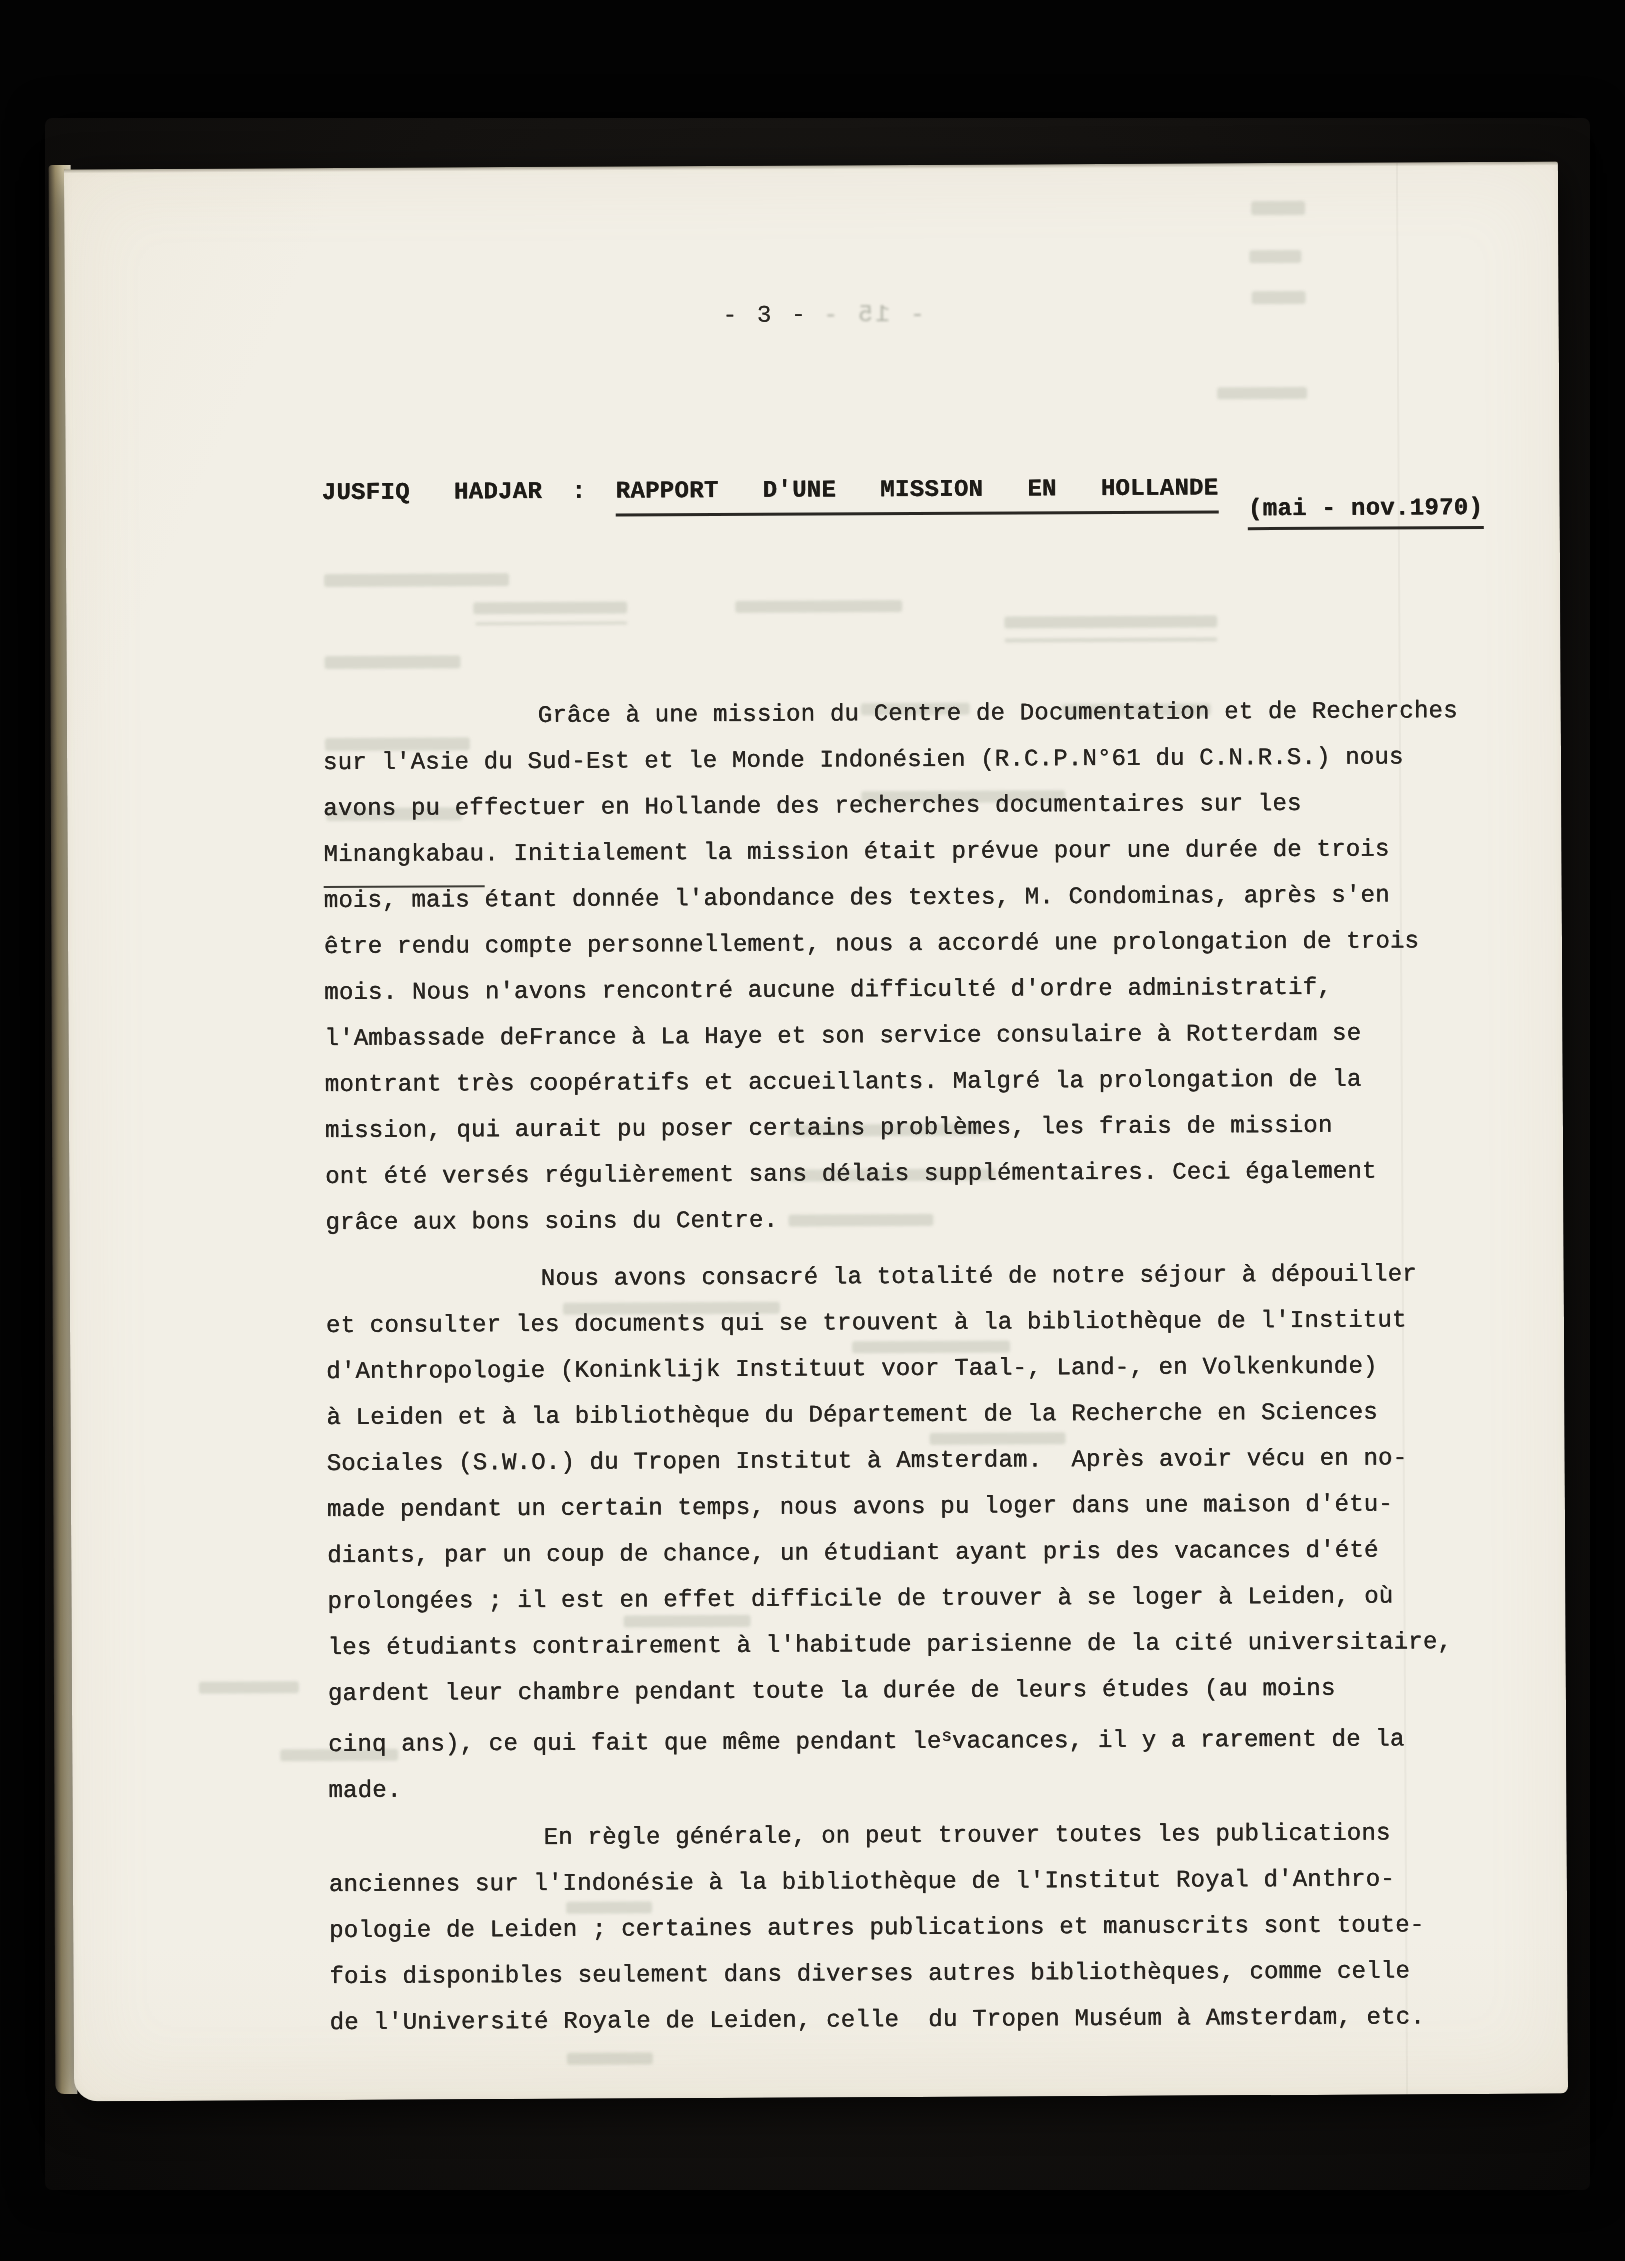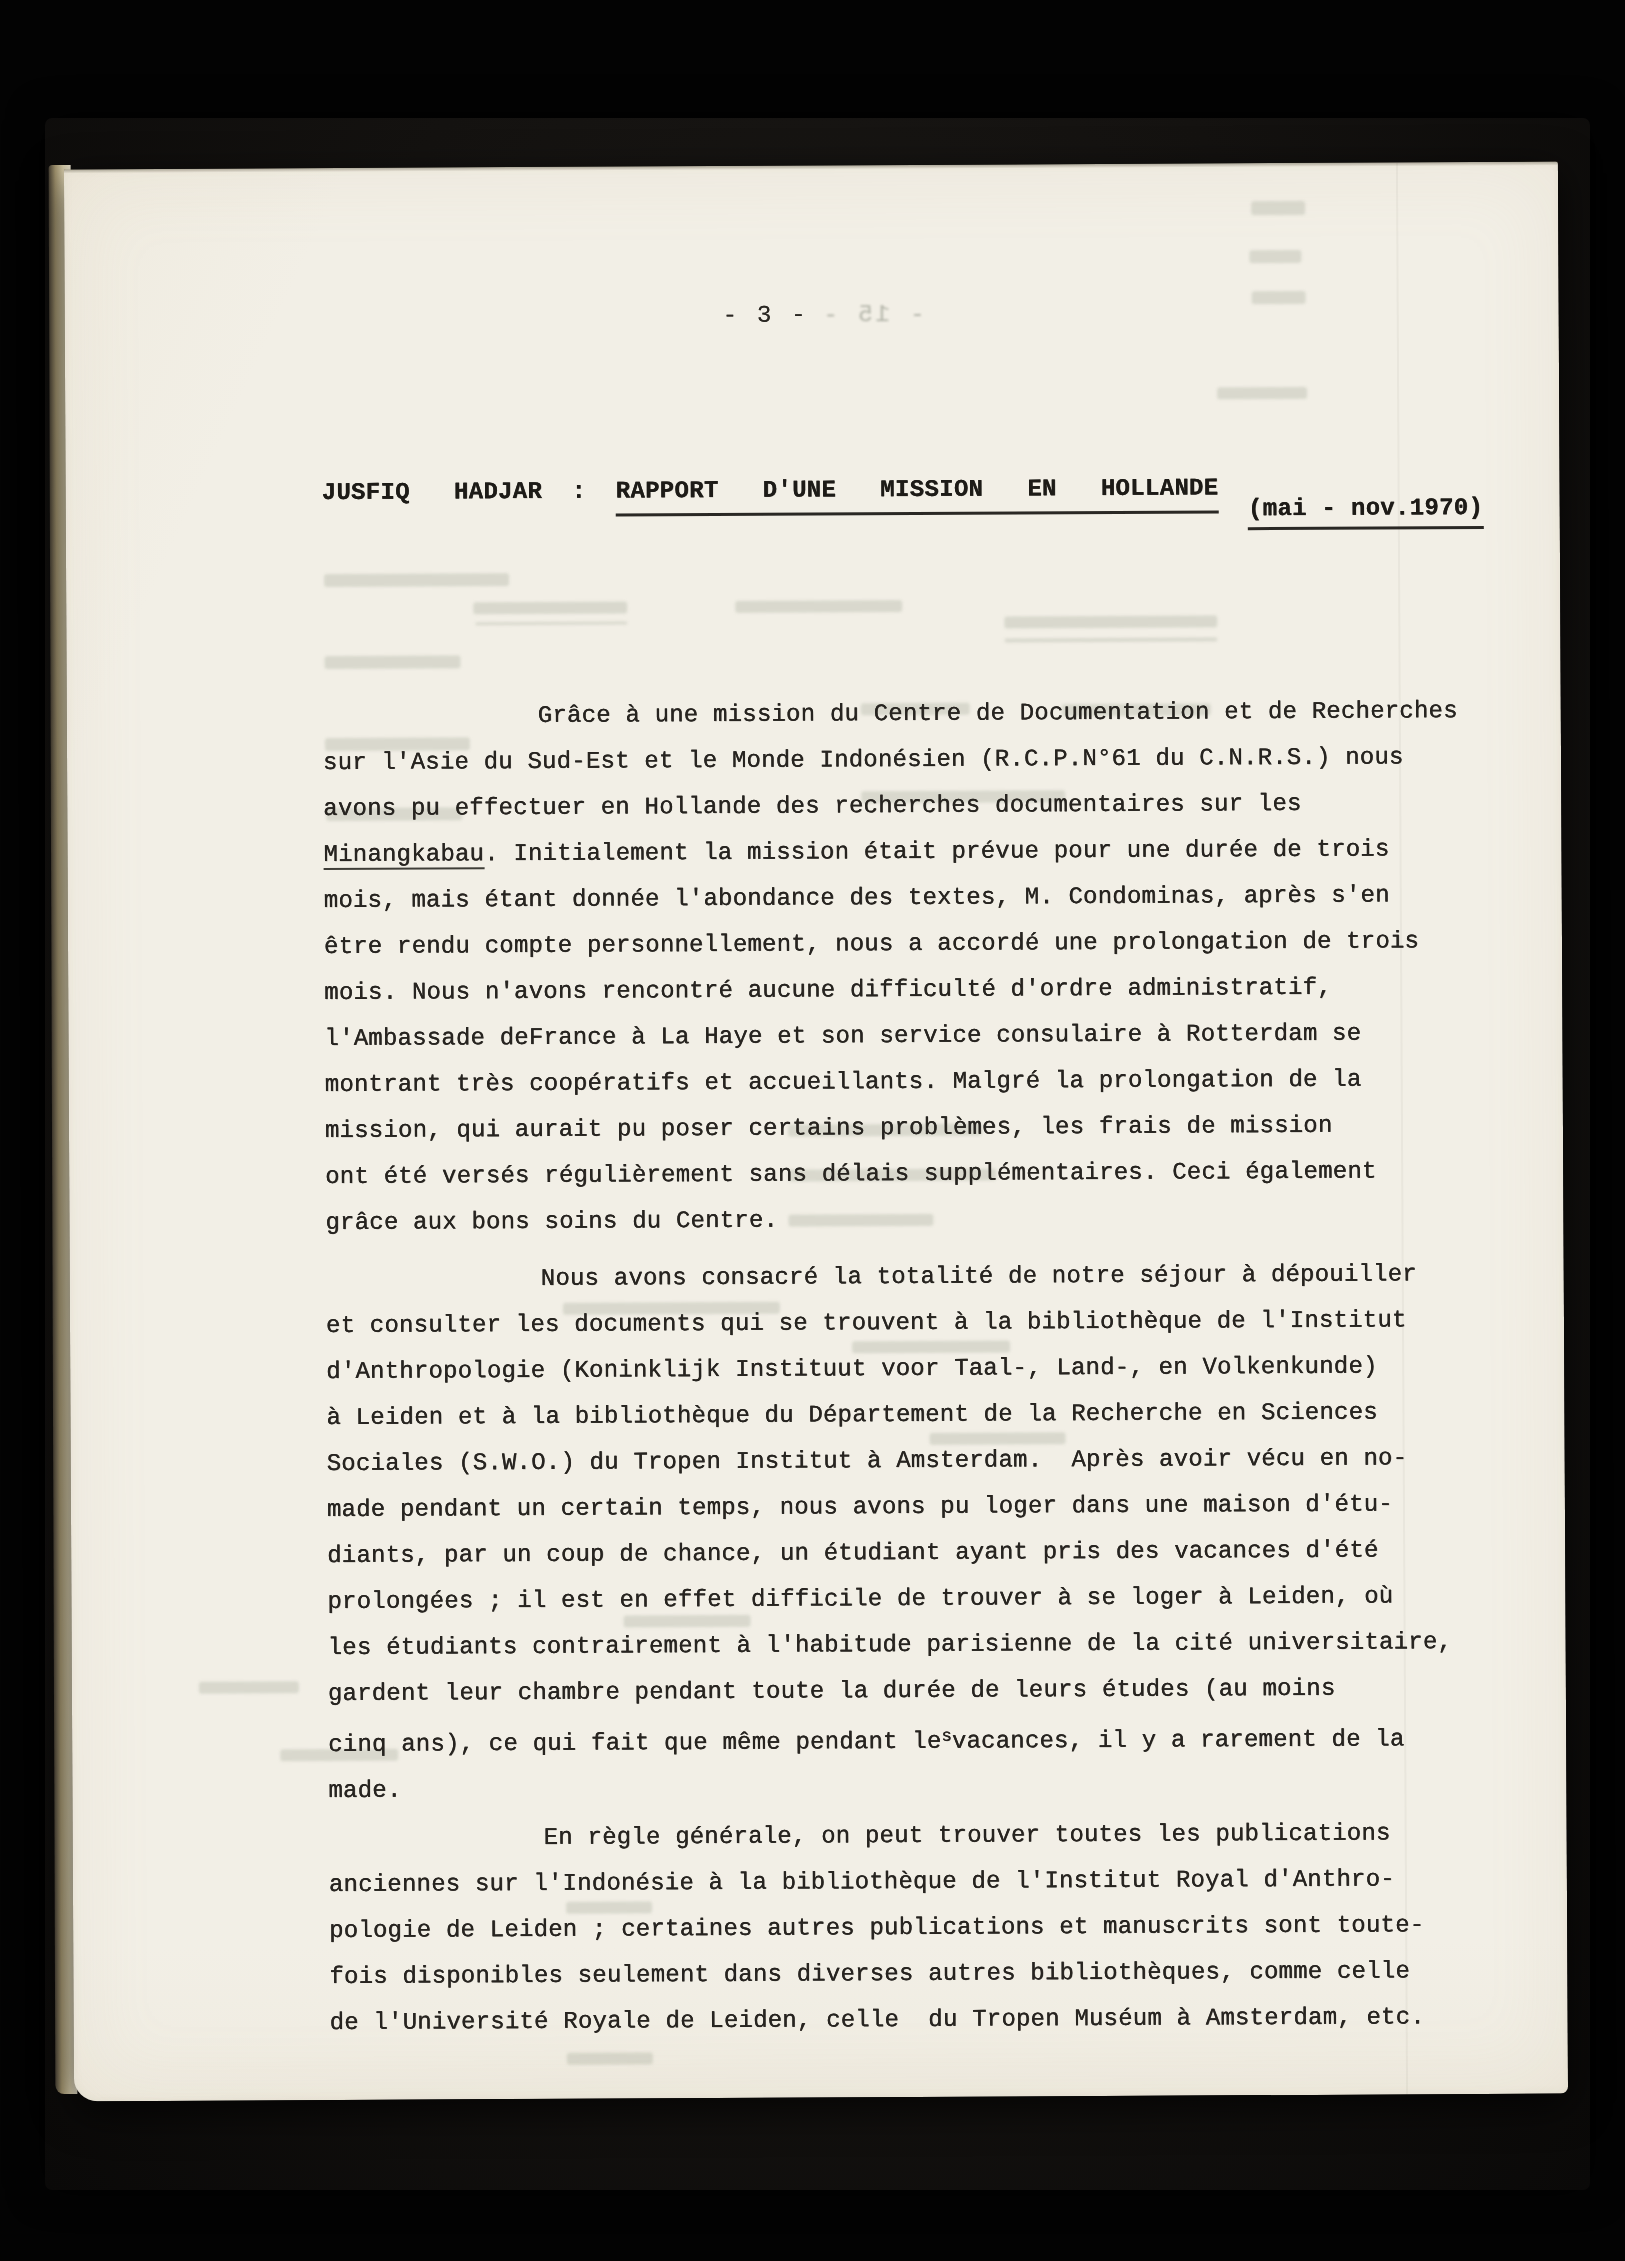--- a/index.html
+++ b/index.html
@@ -42,21 +42,21 @@
   .u-main{border-bottom:3.6px solid rgba(25,23,19,.92);padding-bottom:9px;}
   .date{display:inline-block;transform:translateY(21px);
         border-bottom:3.6px solid rgba(25,23,19,.92);padding-bottom:5.4px;}
   .body{position:absolute;left:256px;top:526px;z-index:2;
         font-size:24px;line-height:46px;letter-spacing:0.2px;color:#272420;
         text-shadow:0 0 0.5px rgba(39,36,32,.9),0.4px 0.2px 0 rgba(39,36,32,.5);}
   .para + .para{margin-top:11px;}
   .para:nth-child(3){margin-top:1.8px;}
   .line{white-space:pre;}
   .line.indent{padding-left:215px;}
-  .u-word{border-bottom:2.7px solid rgba(32,30,25,.85);padding-bottom:0;}
+  .u-word{border-bottom:2.7px solid rgba(32,30,25,.85);padding-bottom:18px;}
   .sup{font-size:.72em;vertical-align:.4em;letter-spacing:0;}
 </style>
 </head>
 <body>
 
 <div class="stage">
   <div class="scan-bed"></div>
   <div class="page-stack"></div>
   <div class="paper">
     <div class="bleed-layer">

